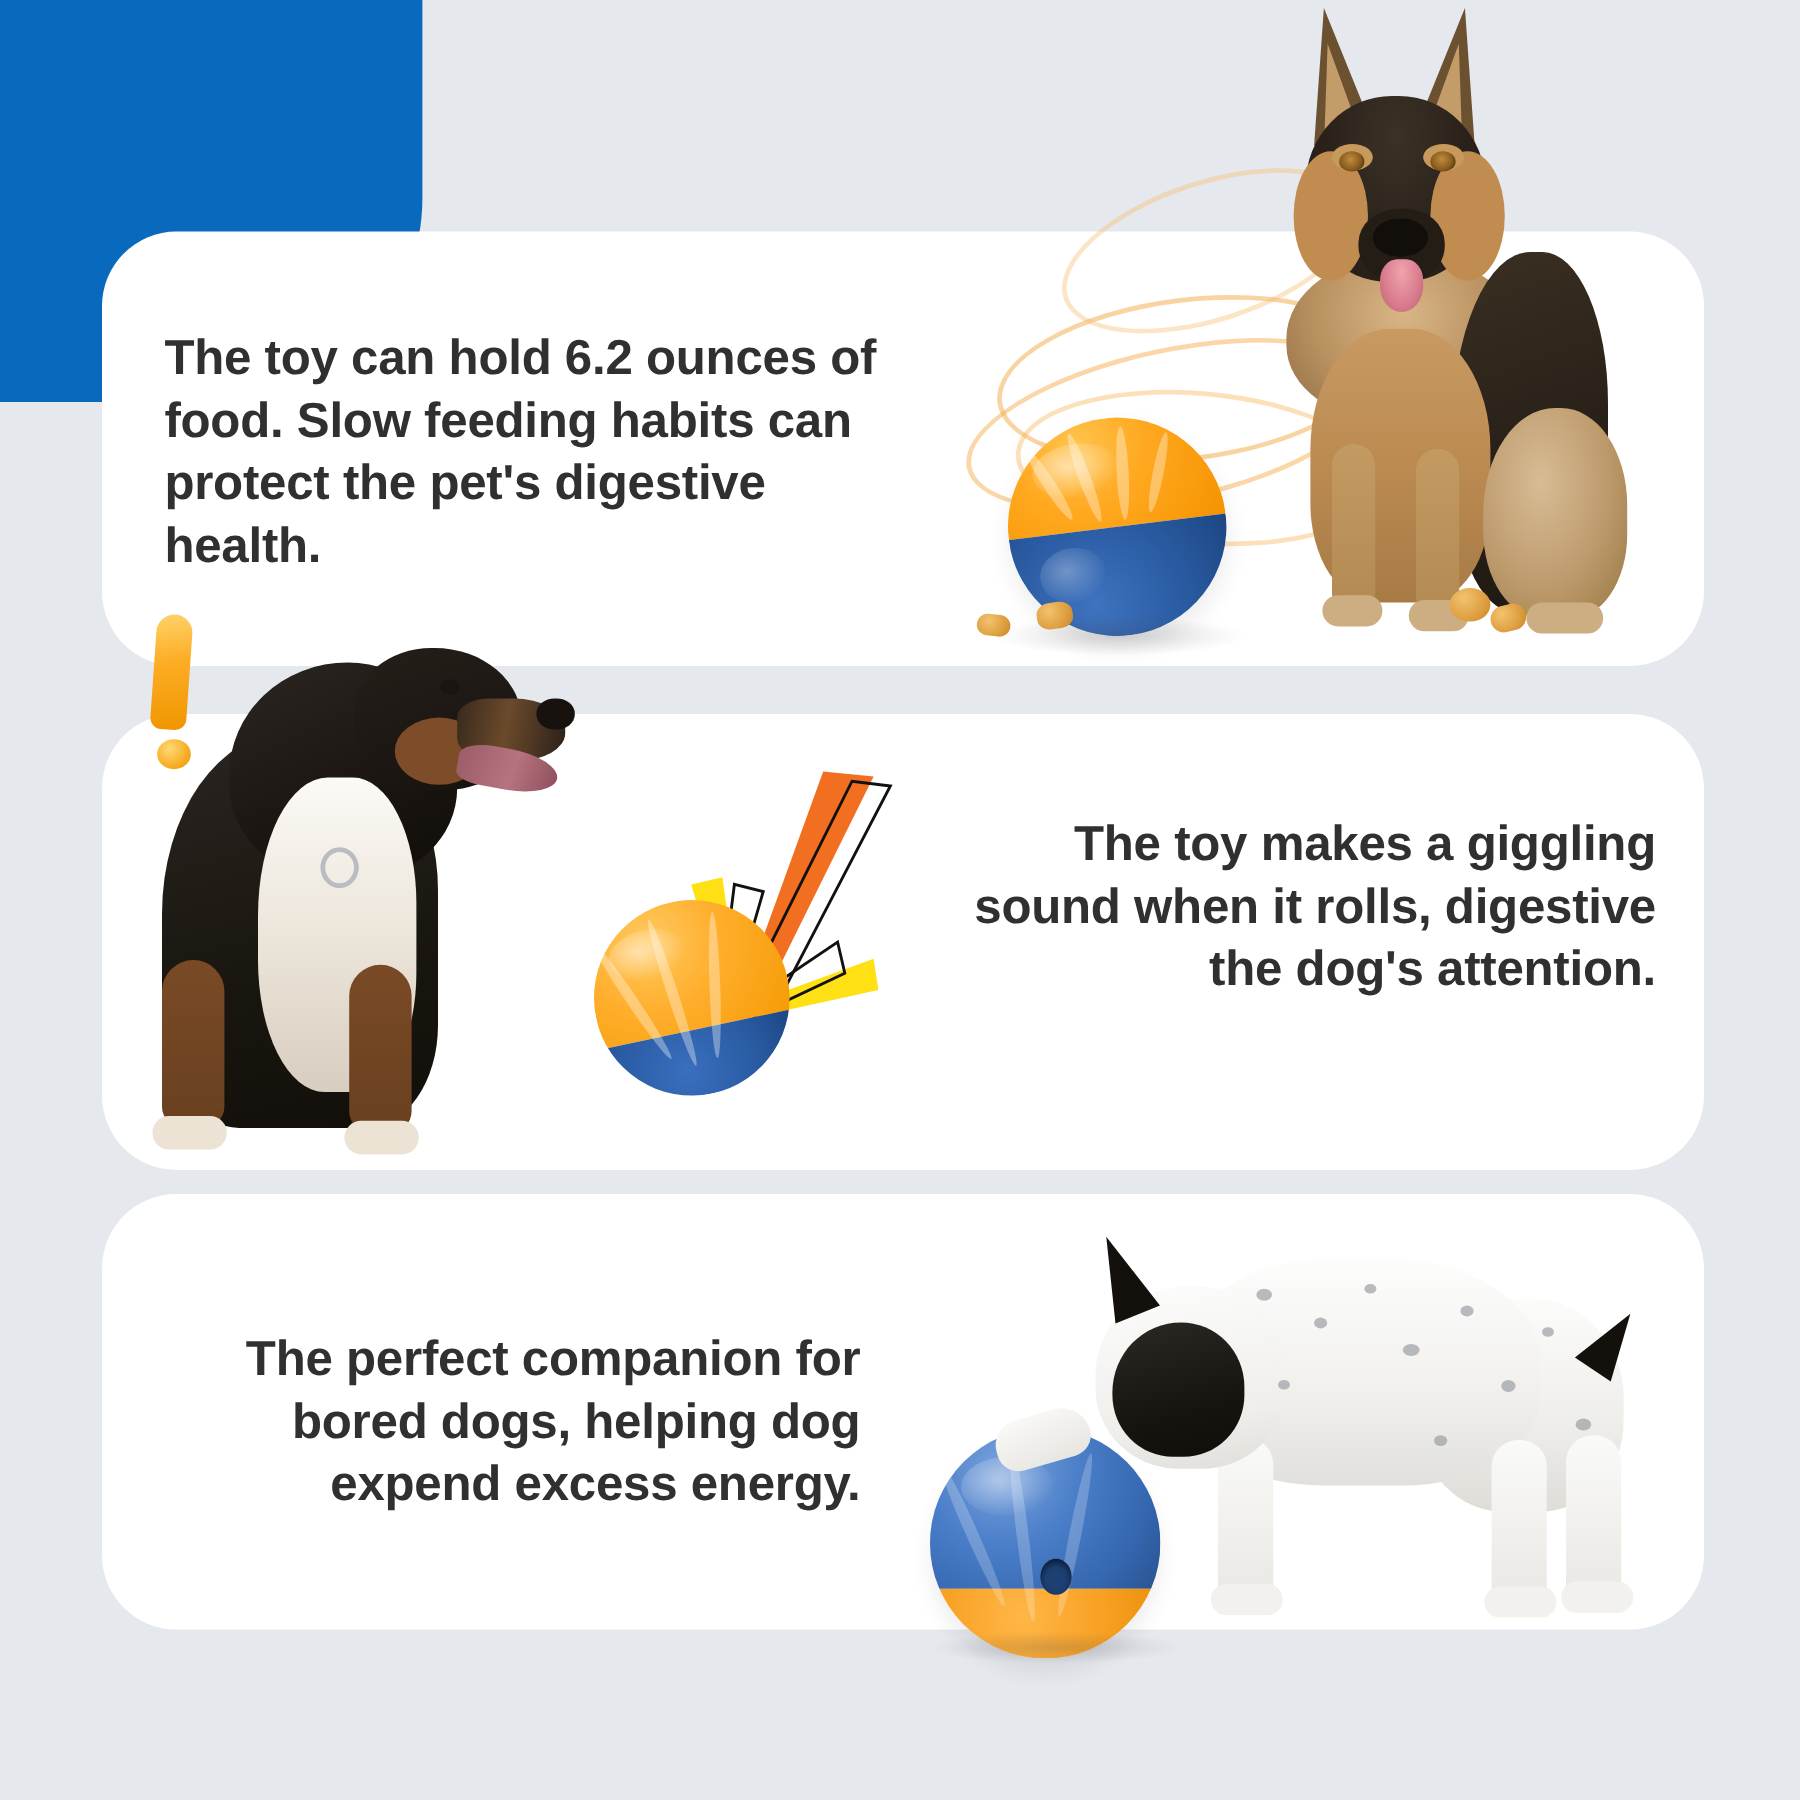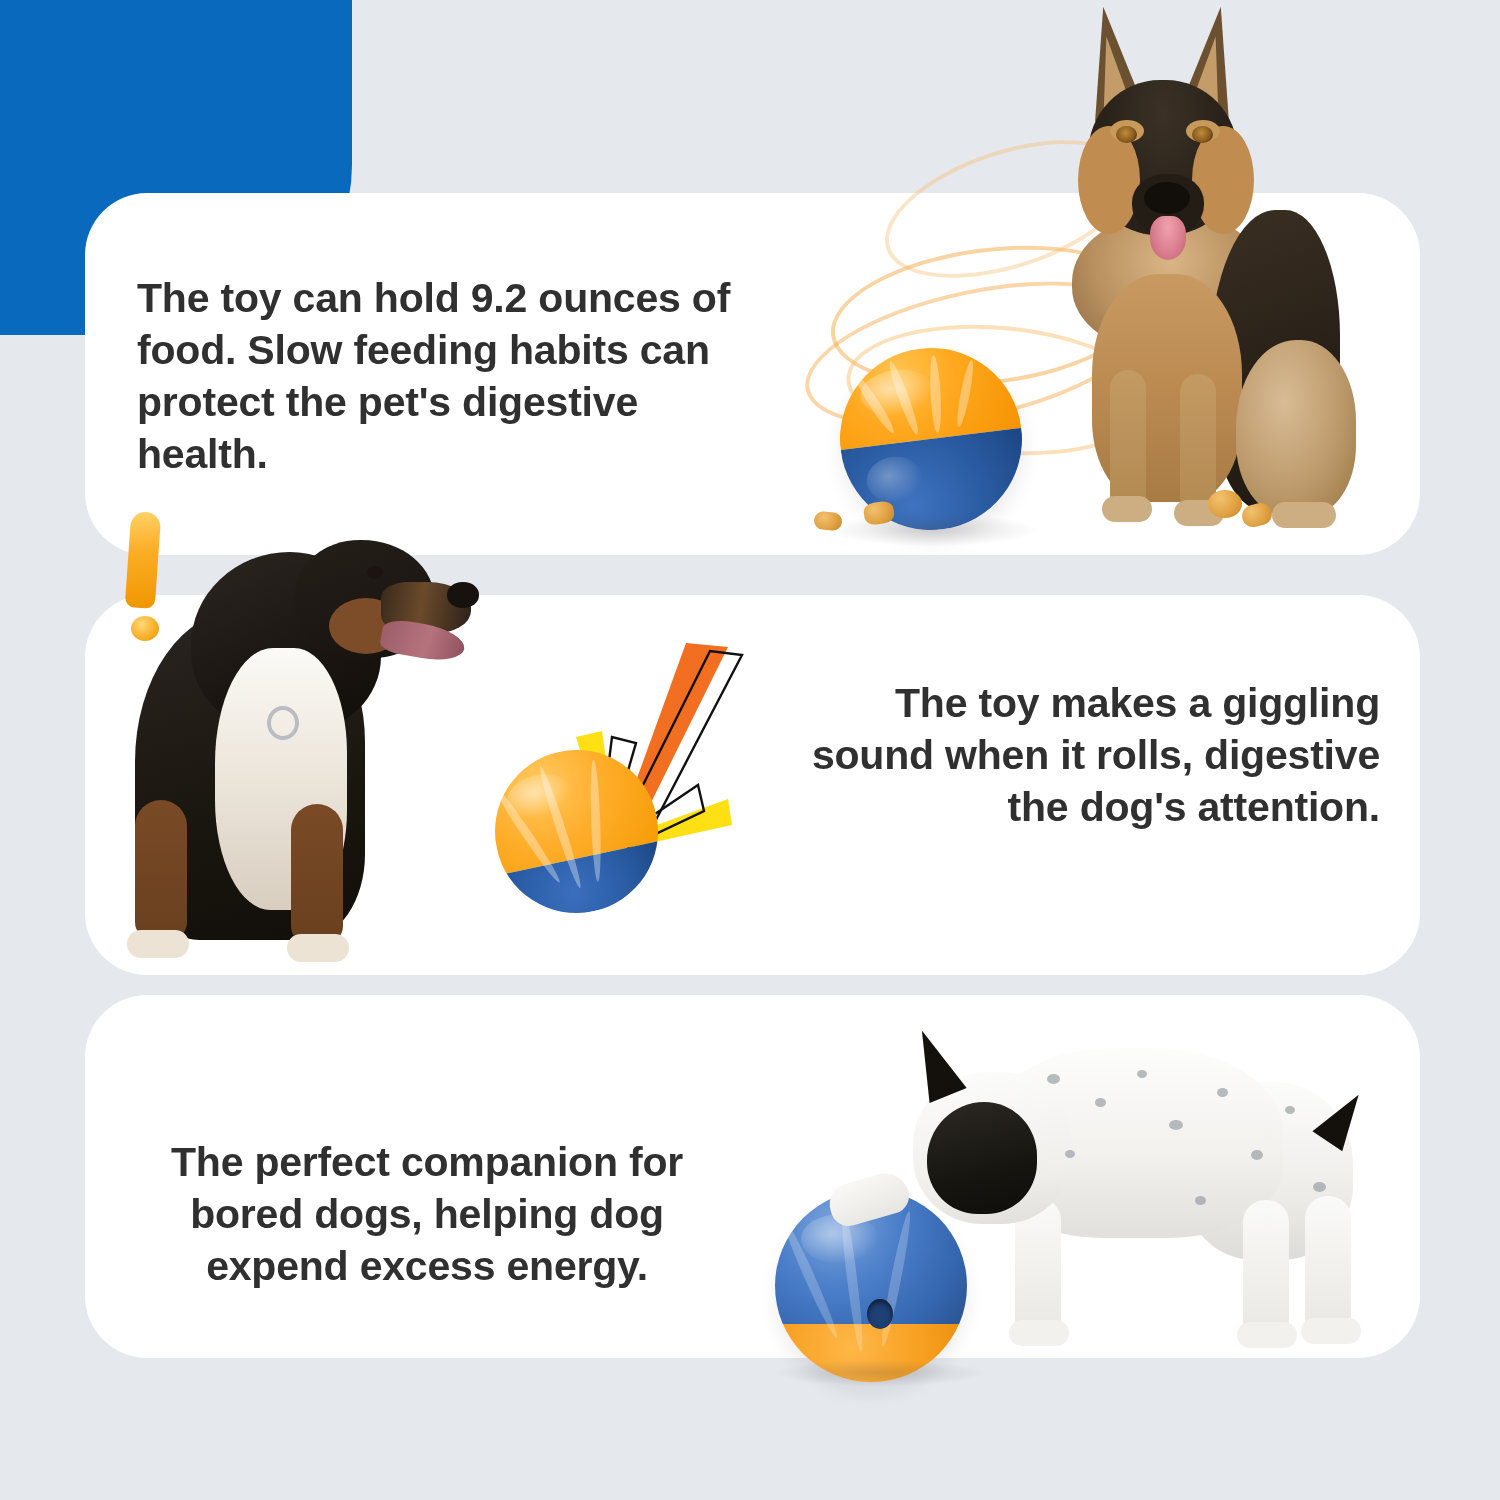--- a/index.html
+++ b/index.html
@@ -51,21 +51,21 @@
     position: absolute;
     color: #303030;
     font-weight: bold;
     font-size: 41px;
     line-height: 1.27;
     letter-spacing: -0.2px;
     z-index: 6;
   }
   .copy--one   { left: 137px; top: 272px; width: 620px; text-align: left; }
   .copy--two   { left: 775px; top: 677px; width: 605px; text-align: right; }
-  .copy--three { left: 137px; top: 1136px; width: 580px; text-align: center; }
+  .copy--three { left: 137px; top: 1106px; width: 580px; text-align: right; }
 
   
   .art-card1 {
     position: absolute;
     left: 790px;
     top: -10px;
     width: 660px;
     height: 575px;
     z-index: 5;
     pointer-events: none;
@@ -546,21 +546,21 @@
     </div>
 
     <div class="kibble" style="left:74px; top:512px; width:30px; height:22px; border-radius:11px/9px; transform:rotate(-8deg);"></div>
     <div class="kibble" style="left:24px; top:522px; width:28px; height:18px; border-radius:9px; transform:rotate(6deg);"></div>
     <div class="kibble" style="left:418px; top:500px; width:34px; height:28px; border-radius:50%;"></div>
     <div class="kibble" style="left:452px; top:514px; width:30px; height:22px; border-radius:12px; transform:rotate(-14deg);"></div>
 
     <div class="shadow-ellipse" style="left:40px; top:524px; width:206px; height:32px;"></div>
   </div>
 
-  <div class="copy copy--one">The toy can hold 9.2 ounces of food. Slow feeding habits can protect the pet's digestive health.</div>
+  <div class="copy copy--one">The toy can hold 6.2 ounces of food. Slow feeding habits can protect the pet's digestive health.</div>
 
   <div class="card card--two"></div>
 
   <div class="excl-stroke"></div>
   <div class="excl-dot"></div>
 
   <div class="art-card2">
 
     <div>
       <div class="bmd-body"></div>

